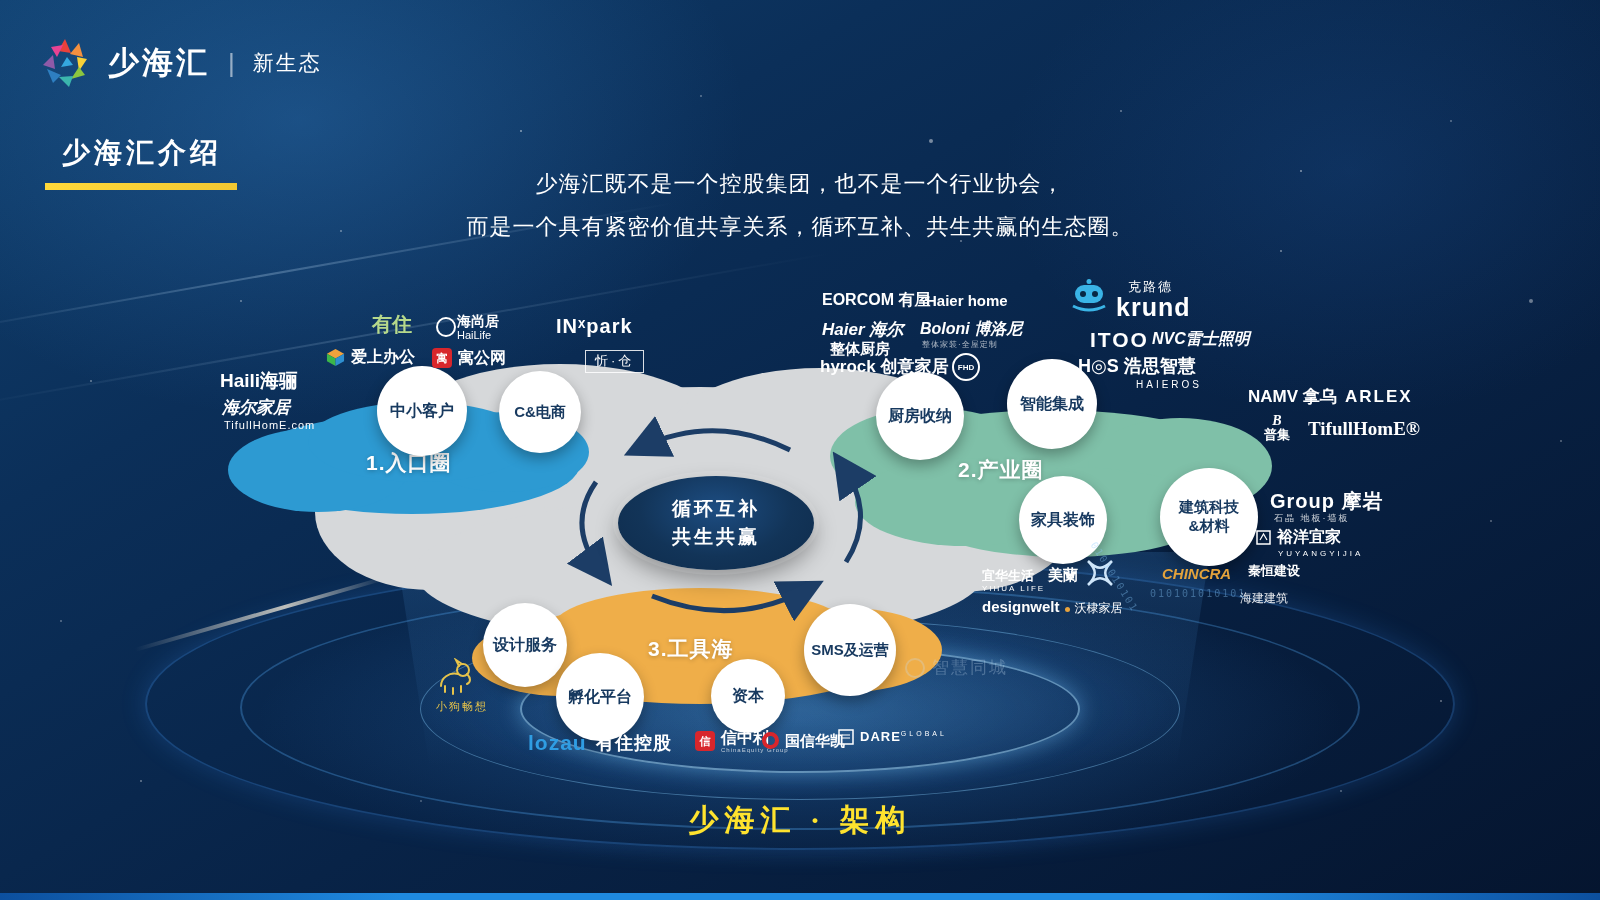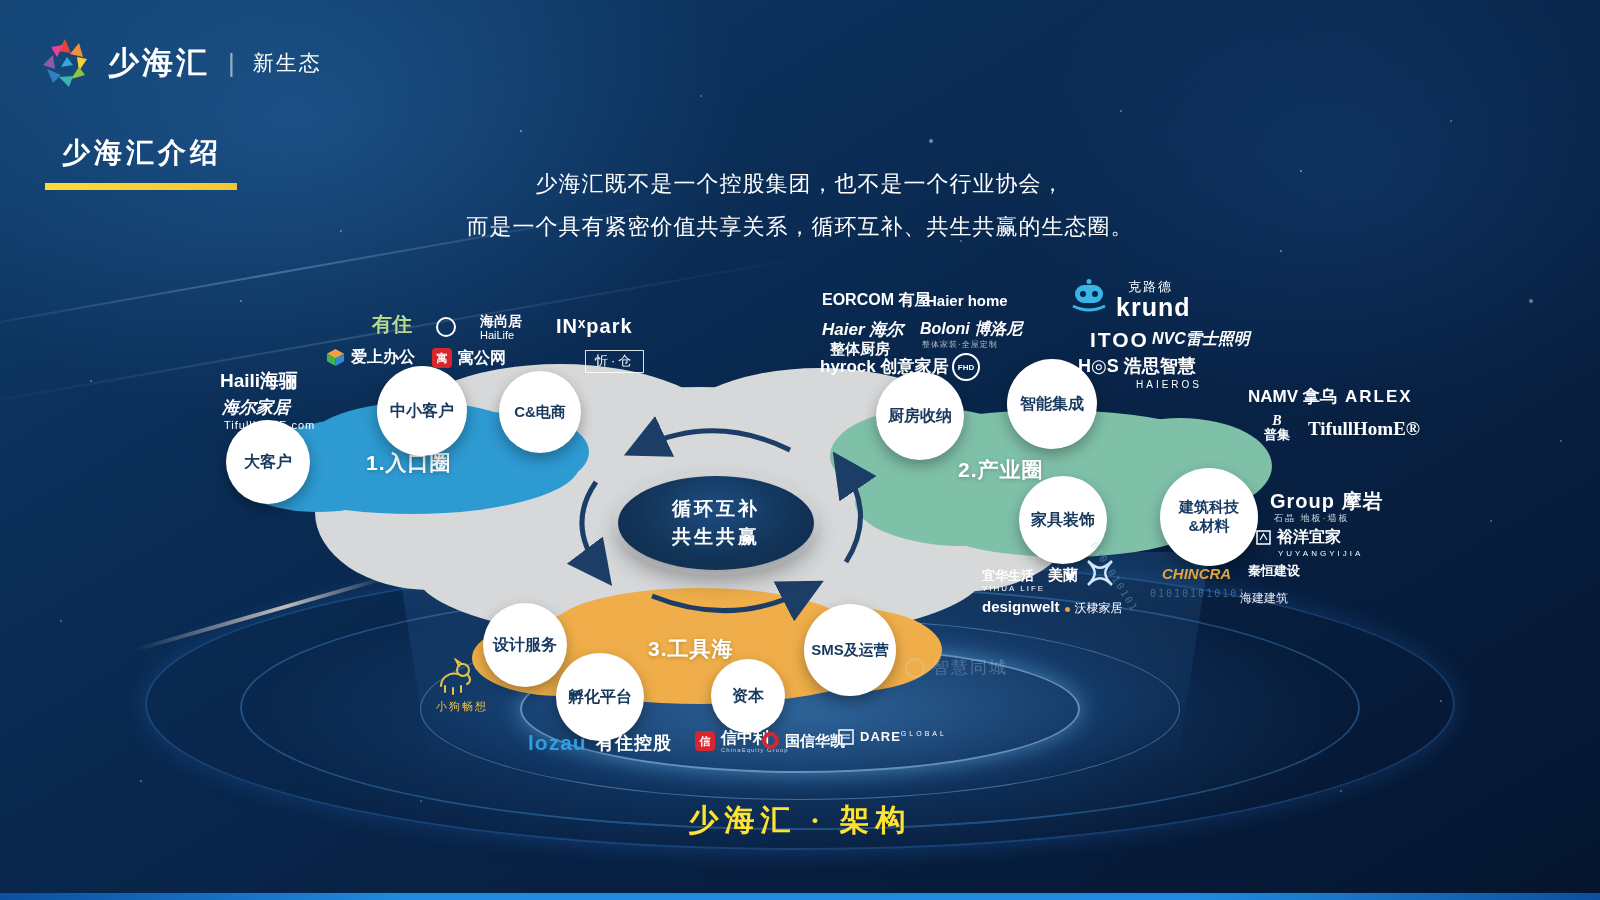--- a/index.html
+++ b/index.html
@@ -142,42 +142,41 @@
 
   <div class="center-ellipse">
     <span>循环互补</span>
     <span>共生共赢</span>
   </div>
 
   <div class="cloud-label" style="left:366px;top:449px;">1.入口圈</div>
   <div class="cloud-label" style="left:958px;top:456px;">2.产业圈</div>
   <div class="cloud-label" style="left:648px;top:635px;">3.工具海</div>
 
-  <div class="bubble" style="left:226px;top:420px;width:84px;height:84px;">大客户</div>
   <div class="bubble" style="left:377px;top:366px;width:90px;height:90px;">中小客户</div>
   <div class="bubble" style="left:499px;top:371px;width:82px;height:82px;font-size:15px;">C&amp;电商</div>
 
   <div class="bubble" style="left:876px;top:372px;width:88px;height:88px;">厨房收纳</div>
   <div class="bubble" style="left:1007px;top:359px;width:90px;height:90px;">智能集成</div>
   <div class="bubble" style="left:1019px;top:476px;width:88px;height:88px;">家具装饰</div>
   <div class="bubble" style="left:1160px;top:468px;width:98px;height:98px;font-size:15px;">
     <span>建筑科技</span>
     <span>&amp;材料</span>
   </div>
 
   <div class="bubble" style="left:483px;top:603px;width:84px;height:84px;">设计服务</div>
   <div class="bubble" style="left:556px;top:653px;width:88px;height:88px;">孵化平台</div>
   <div class="bubble" style="left:711px;top:659px;width:74px;height:74px;">资本</div>
   <div class="bubble" style="left:804px;top:604px;width:92px;height:92px;font-size:15px;">SMS及运营</div>
 
   <div>
 
     <div class="lg" style="left:372px;top:313px;font-size:20px;font-weight:700;color:#b6d98b;">有住</div>
 
-    <div class="lg" style="left:436px;top:313px;display:flex;gap:24px;align-items:center;">
+    <div class="lg" style="left:436px;top:313px;display:flex;gap:1px;align-items:center;">
       <span class="ring-icon"></span>
       <span style="display:flex;flex-direction:column;line-height:1.15;">
         <span style="font-size:14px;font-weight:700;">海尚居</span>
         <span style="font-size:11px;">HaiLife</span>
       </span>
     </div>
 
     <div class="lg" style="left:556px;top:315px;font-size:20px;font-weight:600;letter-spacing:1px;">INˣpark</div>
 
     <div class="lg" style="left:326px;top:348px;display:flex;gap:6px;align-items:center;">

